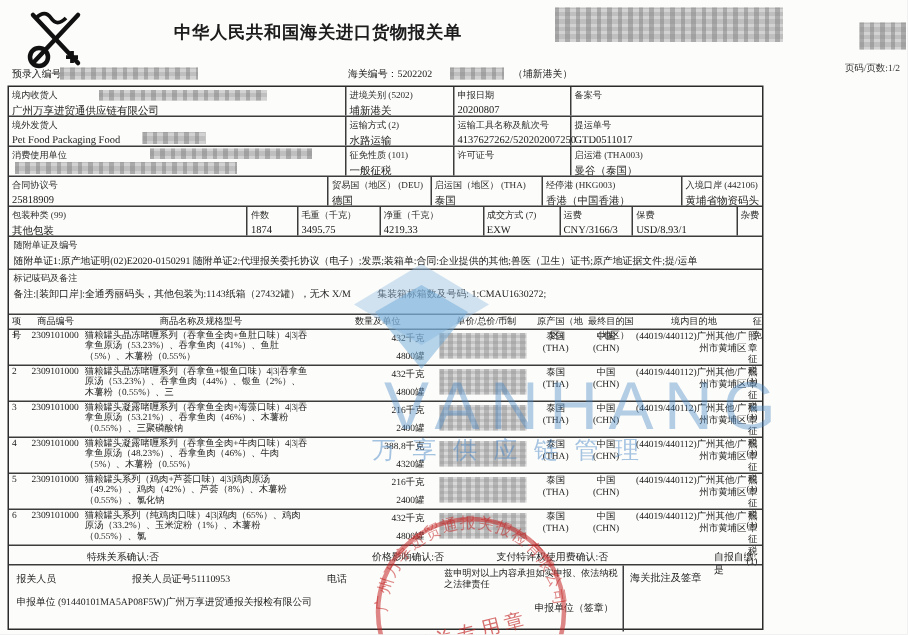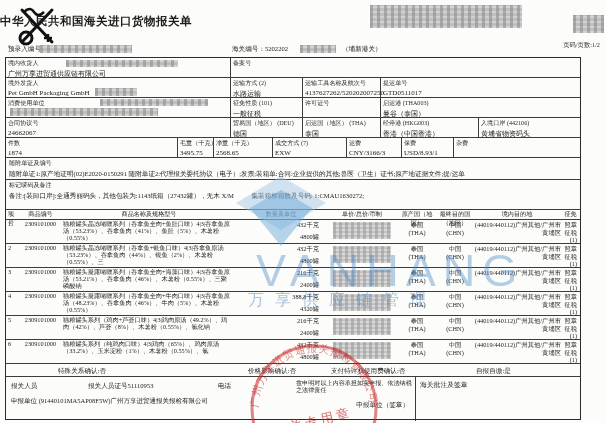--- a/index.html
+++ b/index.html
@@ -1,28 +1,28 @@
 <!DOCTYPE html>
 <html><head>
 <meta charset="utf-8">
 <style>
   *{margin:0;padding:0;box-sizing:border-box}
   html,body{background:#e8e8e8}
   .page{position:relative;width:605px;height:423px;background:#fcfcfa;overflow:hidden;
         font-family:"Liberation Serif","DejaVu Serif",serif;color:#1c1c1c}
-  .title{position:absolute;left:0;top:14px;width:424px;text-align:left;
+  .title{position:absolute;left:0;top:14px;width:424px;text-align:center;
          font-size:11.5px;font-weight:bold;letter-spacing:.5px}
   .pageno{position:absolute;right:5px;top:41px;font-size:6.3px;color:#333}
   .preline{position:absolute;top:45px;left:0;width:100%;font-size:6.6px}
   .preline .pre{position:absolute;left:8px}
   .preline .cno{position:absolute;left:232px}
   .preline .pnote{position:absolute;left:342px}
   .emblem{position:absolute;left:14px;top:4px}
 
-  .tbl{position:absolute;left:5px;top:57px;width:576px;height:363px;border:1.5px solid #2b2b2b;background:transparent}
+  .tbl{position:absolute;left:5px;top:57px;width:504px;height:363px;border:1.5px solid #2b2b2b;background:transparent}
   .hrow{display:flex;border-bottom:1px solid #3c3c3c;height:20px}
   .hrow > div{border-right:1px solid #3c3c3c;padding:1px 2px;overflow:visible}
   .hrow > div:last-of-type{border-right:none;flex:1}
   .lbl{font-size:6.1px;white-space:nowrap;color:#2a2a2a}
   .val{font-size:7px;white-space:nowrap;margin-top:1px}
   .r14 > div:nth-of-type(1){width:225px}
   .r14 > div:nth-of-type(2){width:72px}
   .r14 > div:nth-of-type(3){width:78px}
   .r14 > div:nth-of-type(4){width:98px}
   .r5e > div:nth-of-type(1){width:172px}
@@ -110,34 +110,42 @@
 
   <div class="tbl">
 
     <div class="hrow r14">
 
         <div class="hcell">
           <div class="lbl">境内收货人</div>
           <div class="val">广州万享进贸通供应链有限公司</div>
         </div>
 
-
-
+        <div class="hcell">
+          <div class="lbl">进境关别 (5202)</div>
+          <div class="val">埔新港关</div>
+        </div>
+
+
+        <div class="hcell">
+          <div class="lbl">申报日期</div>
+          <div class="val">20200807</div>
+        </div>
 
         <div class="hcell">
           <div class="lbl">备案号</div>
           <div class="val"></div>
         </div>
       </div>
 
     <div class="hrow r14">
 
         <div class="hcell">
           <div class="lbl">境外发货人</div>
-          <div class="val">Pet GmbH Packaging GmbH</div>
+          <div class="val">Pet Food Packaging Food</div>
         </div>
 
         <div class="hcell">
           <div class="lbl">运输方式 (2)</div>
           <div class="val">水路运输</div>
         </div>
 
         <div class="hcell">
           <div class="lbl">运输工具名称及航次号</div>
           <div class="val">4137627262/520202007250</div>
@@ -171,21 +179,21 @@
         <div class="hcell">
           <div class="lbl">启运港 (THA003)</div>
           <div class="val">曼谷（泰国）</div>
         </div>
       </div>
 
     <div class="hrow r14">
 
         <div class="hcell">
           <div class="lbl">合同协议号</div>
-          <div class="val">24662067</div>
+          <div class="val">25818909</div>
         </div>
 
         <div class="hcell">
           <div class="lbl">贸易国（地区） (DEU)</div>
           <div class="val">德国</div>
         </div>
 
         <div class="hcell">
           <div class="lbl">启运国（地区） (THA)</div>
           <div class="val">泰国</div>
@@ -197,34 +205,38 @@
         </div>
 
         <div class="hcell">
           <div class="lbl">入境口岸 (442106)</div>
           <div class="val">黄埔省物资码头</div>
         </div>
       </div>
 
     <div class="hrow r5e">
 
+        <div class="hcell">
+          <div class="lbl">包装种类 (99)</div>
+          <div class="val">其他包装</div>
+        </div>
 
         <div class="hcell">
           <div class="lbl">件数</div>
           <div class="val">1874</div>
         </div>
 
         <div class="hcell">
           <div class="lbl">毛重（千克）</div>
           <div class="val">3495.75</div>
         </div>
 
         <div class="hcell">
           <div class="lbl">净重（千克）</div>
-          <div class="val">2568.65</div>
+          <div class="val">4219.33</div>
         </div>
 
         <div class="hcell">
           <div class="lbl">成交方式 (7)</div>
           <div class="val">EXW</div>
         </div>
 
         <div class="hcell">
           <div class="lbl">运费</div>
           <div class="val">CNY/3166/3</div>

